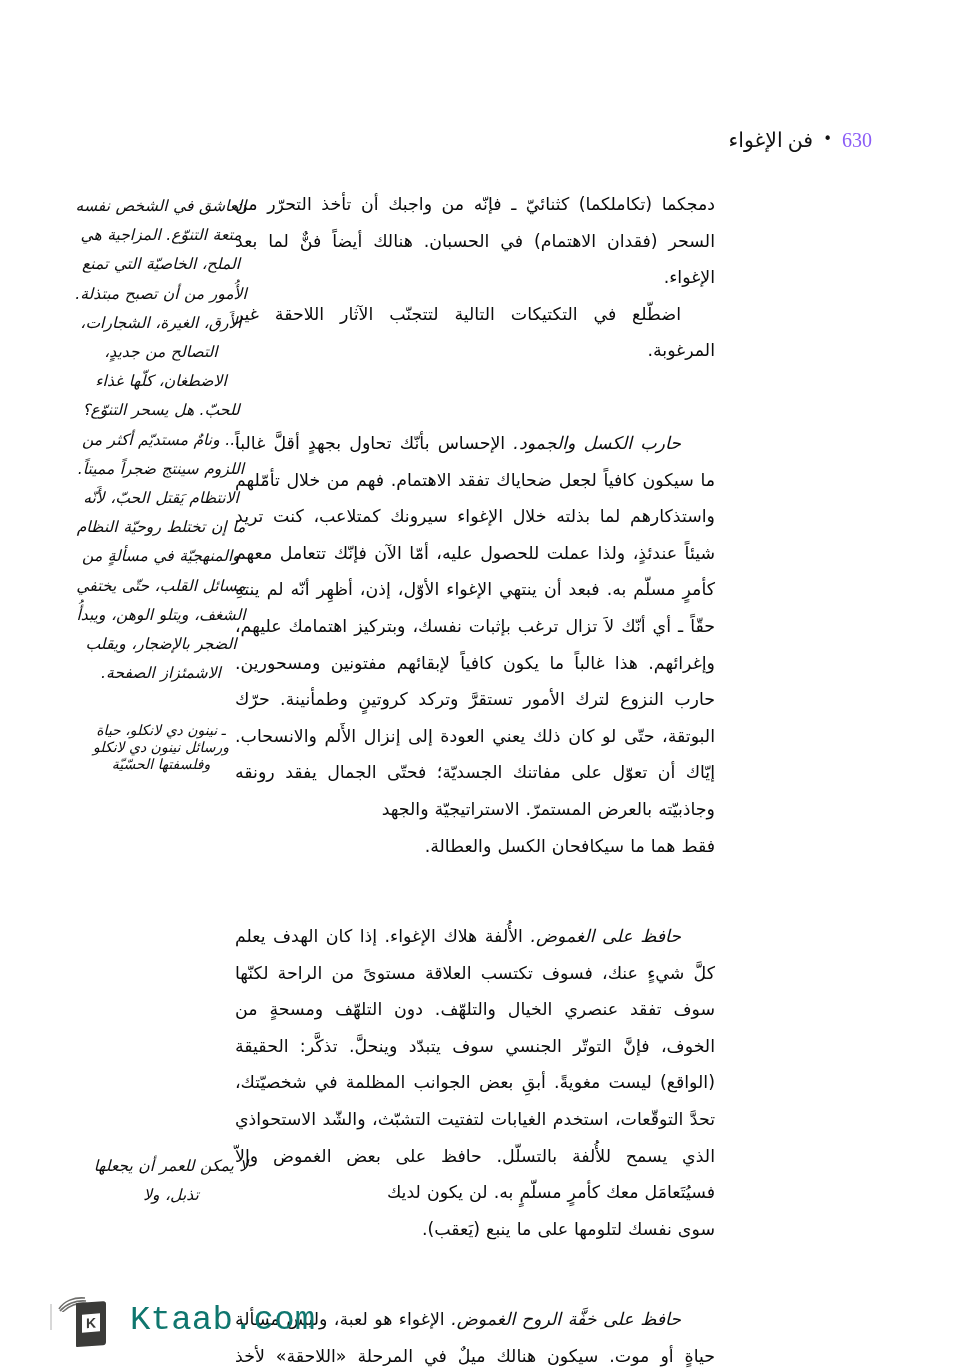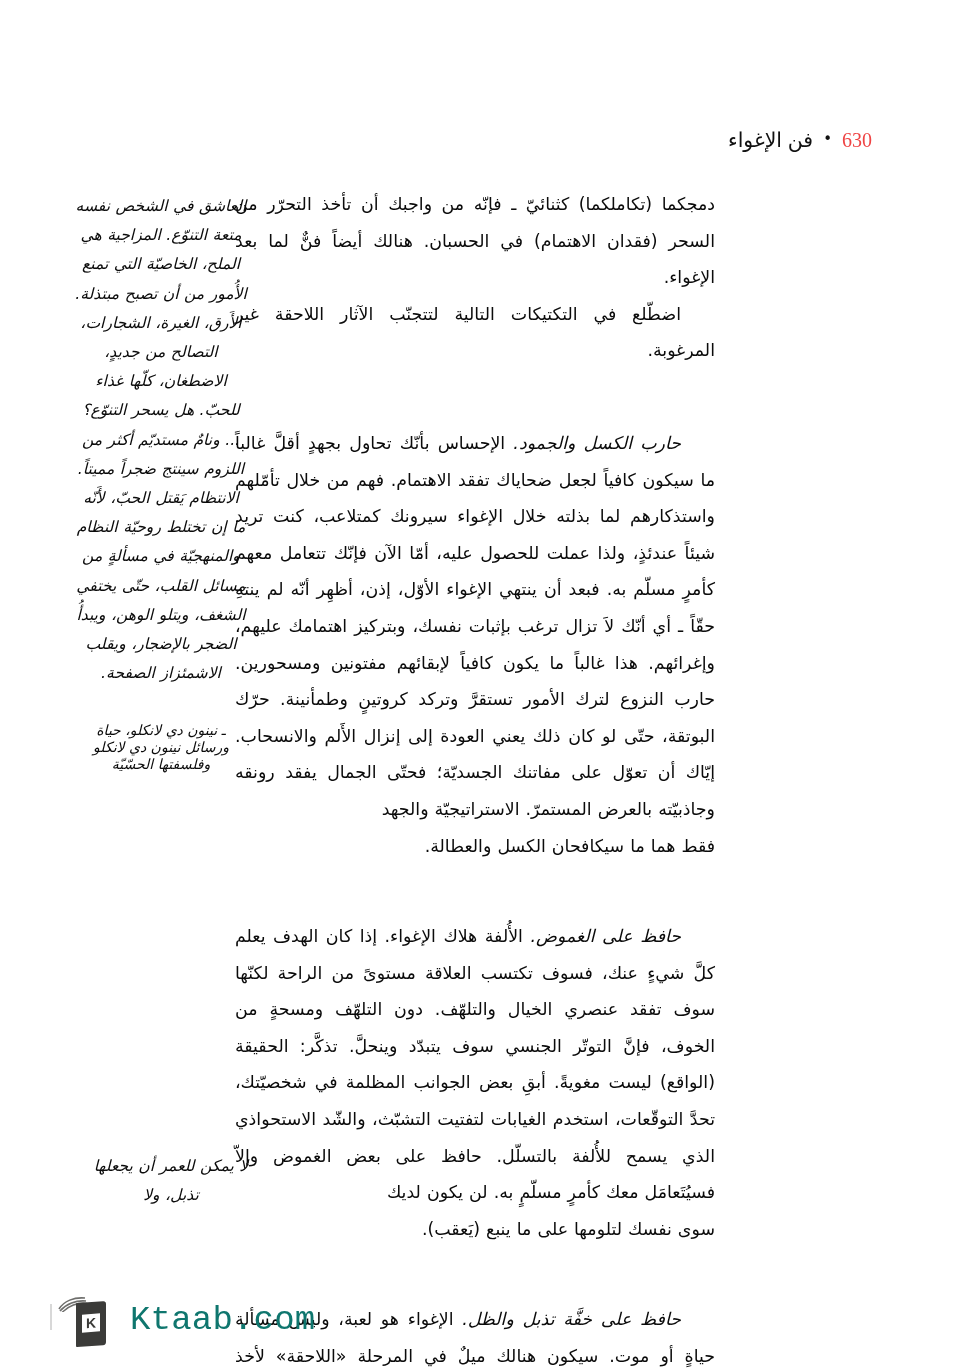--- a/index.html
+++ b/index.html
@@ -27,37 +27,37 @@
     right: 83px;
     width: 430px;
     display: flex;
     flex-direction: row;
     justify-content: flex-start;
     align-items: baseline;
     gap: 10px;
     direction: rtl;
   }
   .running-head .rh-title {
-    font-family: Liberation Sans, sans-serif;
+    font-family: Liberation Serif, serif;
     font-size: 20.5px;
     color: #111;
     letter-spacing: 0px;
     white-space: nowrap;
   }
   .running-head .rh-dot {
     font-size: 15px;
     color: #111;
     line-height: 1;
     position: relative;
     top: -3px;
   }
   .running-head .rh-num {
     font-family: "Liberation Serif", serif;
     font-size: 20px;
-    color: #ef4444;
+    color: #8b5cf6;
     font-weight: 400;
   }
 
   
   .main-col {
     position: absolute;
     top: 186px;
     right: 240px;
     width: 480px;
     direction: rtl;
@@ -215,21 +215,21 @@
     <p class="para indent"><span class="lead">حارب الكسل والجمود.</span><span> الإحساس بأنّك تحاول بجهدٍ أقلَّ غالباً ما سيكون كافياً لجعل ضحاياك تفقد الاهتمام. فهم من خلال تأمّلهم واستذكارهم لما بذلته خلال الإغواء سيرونك كمتلاعب، كنت تريد شيئاً عندئذٍ، ولذا عملت للحصول عليه، أمّا الآن فإنّك تتعامل معهم كأمرٍ مسلّم به. فبعد أن ينتهي الإغواء الأوّل، إذن، أظهِر أنّه لم ينتهِ حقّاً ـ أي أنّك لاَ تزال ترغب بإثبات نفسك، وبتركيز اهتمامك عليهم، وإغرائهم. هذا غالباً ما يكون كافياً لإبقائهم مفتونين ومسحورين. حارب النزوع لترك الأمور تستقرَّ وتركد كروتينٍ وطمأنينة. حرّك البوتقة، حتّى لو كان ذلك يعني العودة إلى إنزال الأَلم والانسحاب. إيّاك أن تعوّل على مفاتنك الجسديّة؛ فحتّى الجمال يفقد رونقه وجاذبيّته بالعرض المستمرّ. الاستراتيجيّة والجهد</span></p>
     <p class="para last-center">فقط هما ما سيكافحان الكسل والعطالة.</p>
 
     <div class="gap-md"></div>
 
     <p class="para indent"><span class="lead">حافظ على الغموض.</span><span> الأُلفة هلاك الإغواء. إذا كان الهدف يعلم كلَّ شيءٍ عنك، فسوف تكتسب العلاقة مستوىً من الراحة لكنّها سوف تفقد عنصري الخيال والتلهّف. دون التلهّف ومسحةٍ من الخوف، فإنَّ التوتّر الجنسي سوف يتبدّد وينحلَّ. تذكَّر: الحقيقة (الواقع) ليست مغويةً. أبقِ بعض الجوانب المظلمة في شخصيّتك، تحدَّ التوقّعات، استخدم الغيابات لتفتيت التشبّث، والشّد الاستحواذي الذي يسمح للأُلفة بالتسلّل. حافظ على بعض الغموض وإلاّ فسيُتَعامَل معك كأمرٍ مسلّمٍ به. لن يكون لديك</span></p>
     <p class="para last-center">سوى نفسك لتلومها على ما ينبع (يَعقب).</p>
 
     <div class="gap-md"></div>
 
-    <p class="para indent"><span class="lead">حافظ على خفَّة تذبل والظل.</span><span> الإغواء هو لعبة، وليس مسألة حياةٍ أو موت. سيكون هنالك ميلٌ في المرحلة «اللاحقة» لأخذ الأشياء على محملٍ جديٍّ وشخصيٍّ بصورة أكبر، وللتذمّر بطريقة نكدة من السلوك الذي لاَ</span></p>
+    <p class="para indent"><span class="lead">حافظ على خفَّة الروح الغموض.</span><span> الإغواء هو لعبة، وليس مسألة حياةٍ أو موت. سيكون هنالك ميلٌ في المرحلة «اللاحقة» لأخذ الأشياء على محملٍ جديٍّ وشخصيٍّ بصورة أكبر، وللتذمّر بطريقة نكدة من السلوك الذي لاَ</span></p>
 
   </div>
 
   <div class="margin-col">
     <p class="mnote">العاشق في الشخص نفسه متعة التنوّع. المزاجية هي الملح، الخاصيّة التي تمنع الأُمور من أن تصبح مبتذلة. الأَرق، الغيرة، الشجارات، التصالح من جديدٍ، الاضطغان، كلّها غذاء للحبّ. هل يسحر التنوّع؟ ... ونامٌ مستديّم أكثر من اللزوم سينتج ضجراً مميتاً. الانتظام يَقتل الحبّ، لأَنّه ما إن تختلط روحيّة النظام والمنهجيّة في مسألةٍ من مسائل القلب، حتّى يختفي الشغف، ويتلو الوهن، ويبدأُ الضجر بالإضجار، ويقلب الاشمئزاز الصفحة.</p>
     <div class="m-gap-1"></div>
     <p class="mnote-attr">ـ نينون دي لانكلو، حياة ورسائل نينون دي لانكلو وفلسفتها الحسّيّة</p>
   </div>
 
   <div class="margin-col-bottom">

